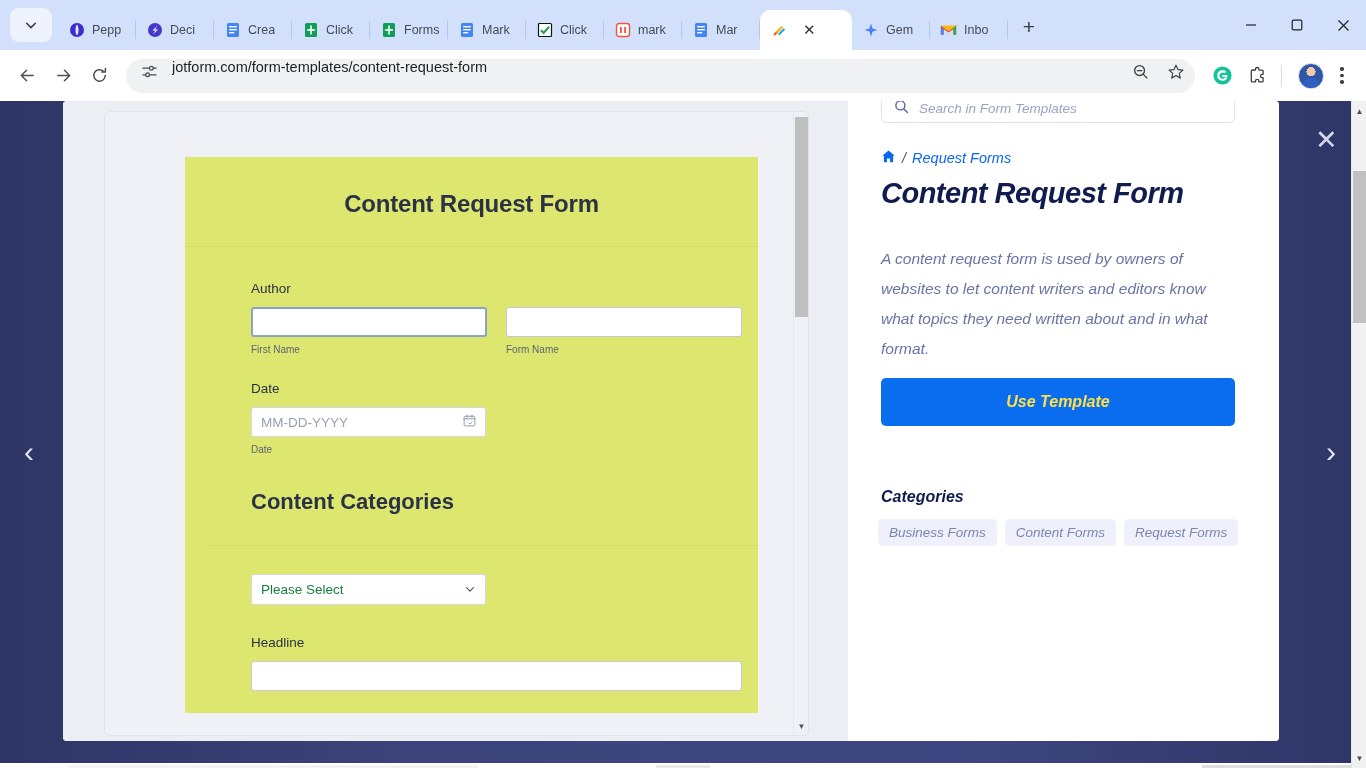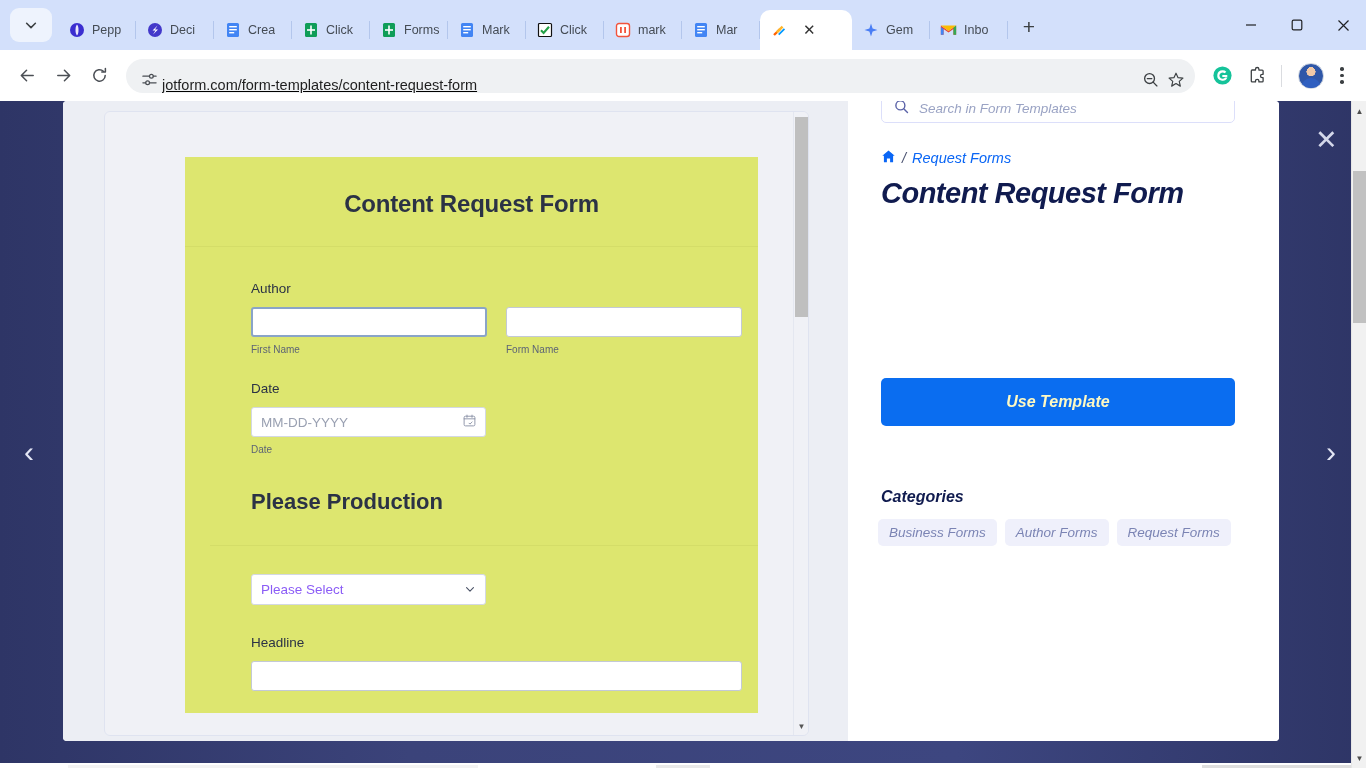--- a/index.html
+++ b/index.html
@@ -53,22 +53,22 @@
   .wincontrols { display: flex; align-items: center; height: 50px; margin-left:auto; flex:none; }
   .wc { width: 46px; height: 40px; display:flex; align-items:center; justify-content:center; color:#202124; }
 
   .toolbar {
     height: 51px; background: #ffffff;
     display: flex; align-items: center; padding: 0 10px; gap: 2px;
   }
   .navbtn { width: 34px; height: 34px; display:flex; align-items:center; justify-content:center; border-radius:50%; flex:none;}
   .omnibox {
     flex: 1; height: 34px; background: #eff1f3; border-radius: 17px;
-    display: flex; align-items: flex-end; padding: 0 6px 0 10px;
-    margin: 0 6px 0 8px; gap: 0; min-width: 0; text-decoration: underline;
+    display: flex; align-items: flex-start; padding: 0 6px 0 10px;
+    margin: 0 6px 0 8px; gap: 10px; min-width: 0;
   }
   .omnibox .urltext {
     flex: 1; font-size: 14.5px; color: #1f1f1f; white-space: nowrap; overflow: hidden;
   }
   .omni-icn { width: 26px; height: 26px; display:flex; align-items:center; justify-content:center; flex:none;}
   .tb-icn { width: 30px; height: 30px; display:flex; align-items:center; justify-content:center; flex:none; margin-left:4px;}
   .avatar {
     width: 26px; height: 26px; border-radius: 50%; flex:none; margin-left: 8px;
     background: radial-gradient(circle at 50% 32%, #f0c9a8 0 22%, #2f57a8 23% 100%);
     border: 1px solid #cfd6e0; overflow:hidden; position:relative;
@@ -157,21 +157,21 @@
   }
   .dateinput .ph { font-size: 13.5px; color:#9aa1b2; }
   .section-title {
     font-size: 22px; font-weight: 700; color:#2b3245; margin: 34px 0 0 0;
   }
   .sect-divider { height:1px; background:#d4dd68; margin: 30px -41px 0 -41px; }
   .selectbox {
     height: 31px; width: 235px; background:#fff; border:1px solid #d3d8e3; border-radius:3px;
     display:flex; align-items:center; padding: 0 9px; justify-content: space-between;
   }
-  .selectbox .sel { font-size: 13.5px; color:#8b5cf6; }
+  .selectbox .sel { font-size: 13.5px; color:#15803d; }
 
   
   .pv-scroll {
     position:absolute; right: 0px; top: 0px; width: 15px; height: 625px;
     background: #f0f1f6; border-left:1px solid #e4e7f0;
   }
   .pv-thumb {
     position:absolute; left: 1px; top: 5px; width: 13px; height: 200px;
     background:#bfbfbf; border-radius:0;
   }
@@ -196,21 +196,21 @@
   .info-title {
     position:absolute; left: 33px; top: 76px;
     font-size: 29px; font-weight: 800; color:#101b4f; letter-spacing:-0.5px;
   }
   .info-desc {
     position:absolute; left: 33px; top: 143px; width: 352px;
     font-size: 15.5px; line-height: 30px; color:#6a74a5;
   }
   .use-btn {
     position:absolute; left: 33px; top: 277px; width: 354px; height: 48px;
-    background:#0a6df0; border-radius: 5px; color:#fef9c3;
+    background:#0a6df0; border-radius: 5px; color:#fde047;
     font-size: 16px; font-weight: 700;
     display:flex; align-items:center; justify-content:center;
   }
   .cat-title { position:absolute; left:33px; top: 387px; font-size:16px; font-weight:800; color:#101b4f;}
   .chips { position:absolute; left:30px; top: 418px; width:370px; display:flex; flex-wrap:wrap; gap: 8px 8px;}
   .chip {
     background:#eff0fb; color:#7b84b4; font-size:13.5px;
     padding: 6px 11px; border-radius: 5px; white-space:nowrap;
   }
 
@@ -541,21 +541,21 @@
                     <svg width="13" height="13" viewBox="0 0 14 14">
                       <rect x="1.2" y="2.4" width="11.6" height="10.4" rx="1.4" fill="none" stroke="#8a92a6" stroke-width="1"></rect>
                       <path d="M1.2 5.2h11.6M4.3 1.2v2.4M9.7 1.2v2.4" stroke="#8a92a6" stroke-width="1" stroke-linecap="round"></path>
                       <path d="M6.2 9.6l1.3 1.3 2.6-2.6" fill="none" stroke="#8a92a6" stroke-width="1"></path>
                     </svg>
                   </span>
                 </div>
                 <div class="sublabel">Date</div>
               </div>
 
-              <div class="section-title">Please Production</div>
+              <div class="section-title">Content Categories</div>
 
               <div class="sect-divider"></div>
 
               <div class="block" style="margin-top:28px;">
                 <div class="selectbox">
                   <span class="sel">Please Select</span>
                   <span>
                     <svg width="12" height="12" viewBox="0 0 14 14">
                         <path d="M3 5.5l4 4 4-4" fill="none" stroke="#4a5266" stroke-width="1.3" stroke-linecap="round" stroke-linejoin="round"></path>
                       </svg>
@@ -595,28 +595,29 @@
             <svg width="15" height="15" viewBox="0 0 16 16">
                 <path d="M8 1.6L1.4 7.2h1.7v6.9h3.2v-4h3.4v4h3.2V7.2h1.7z" fill="#0a66f5"></path>
               </svg>
           </span>
           <span class="crumb-sep">/</span>
           <span class="crumb-link">Request Forms</span>
         </div>
 
         <div class="info-title">Content Request Form</div>
 
+        <div class="info-desc">A content request form is used by owners of websites to let content writers and editors know what topics they need written about and in what format.</div>
 
         <div class="use-btn">Use Template</div>
 
         <div class="cat-title">Categories</div>
 
         <div class="chips">
           <span class="chip">Business Forms</span>
-          <span class="chip">Author Forms</span>
+          <span class="chip">Content Forms</span>
           <span class="chip">Request Forms</span>
         </div>
       </div>
     </div>
 
     <div class="bottom-strip"></div>
     <div class="taskbar-hint"></div>
   </div>
 
   <div class="mainscroll">

